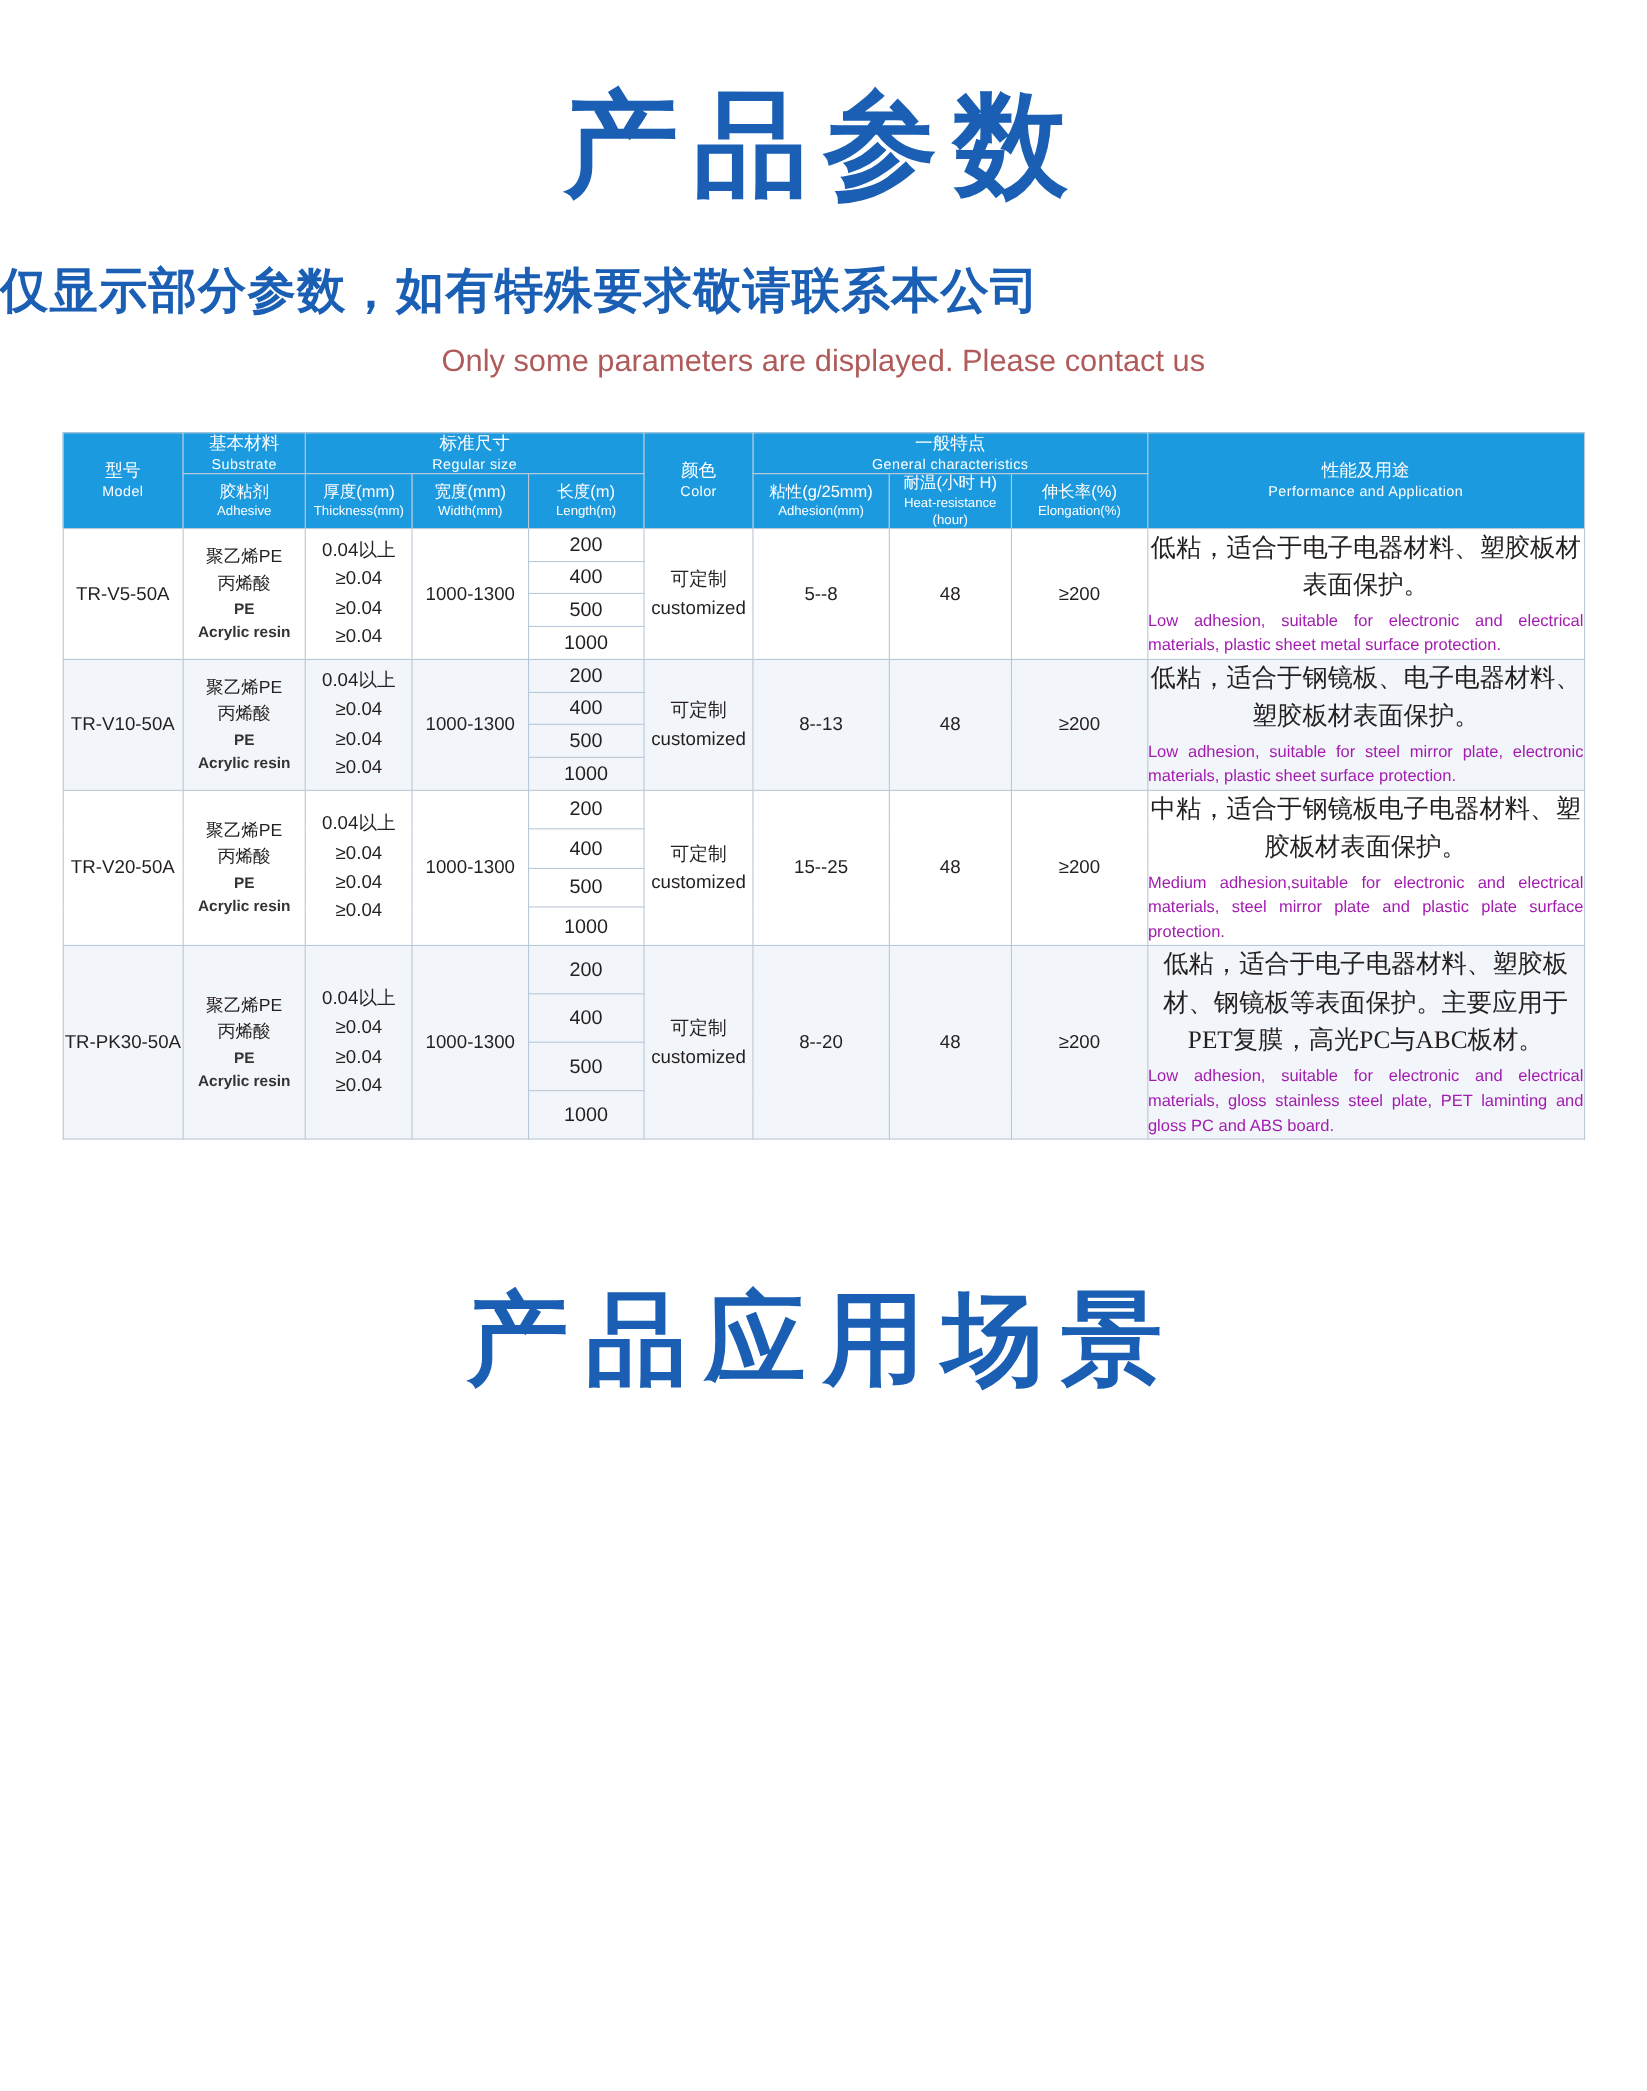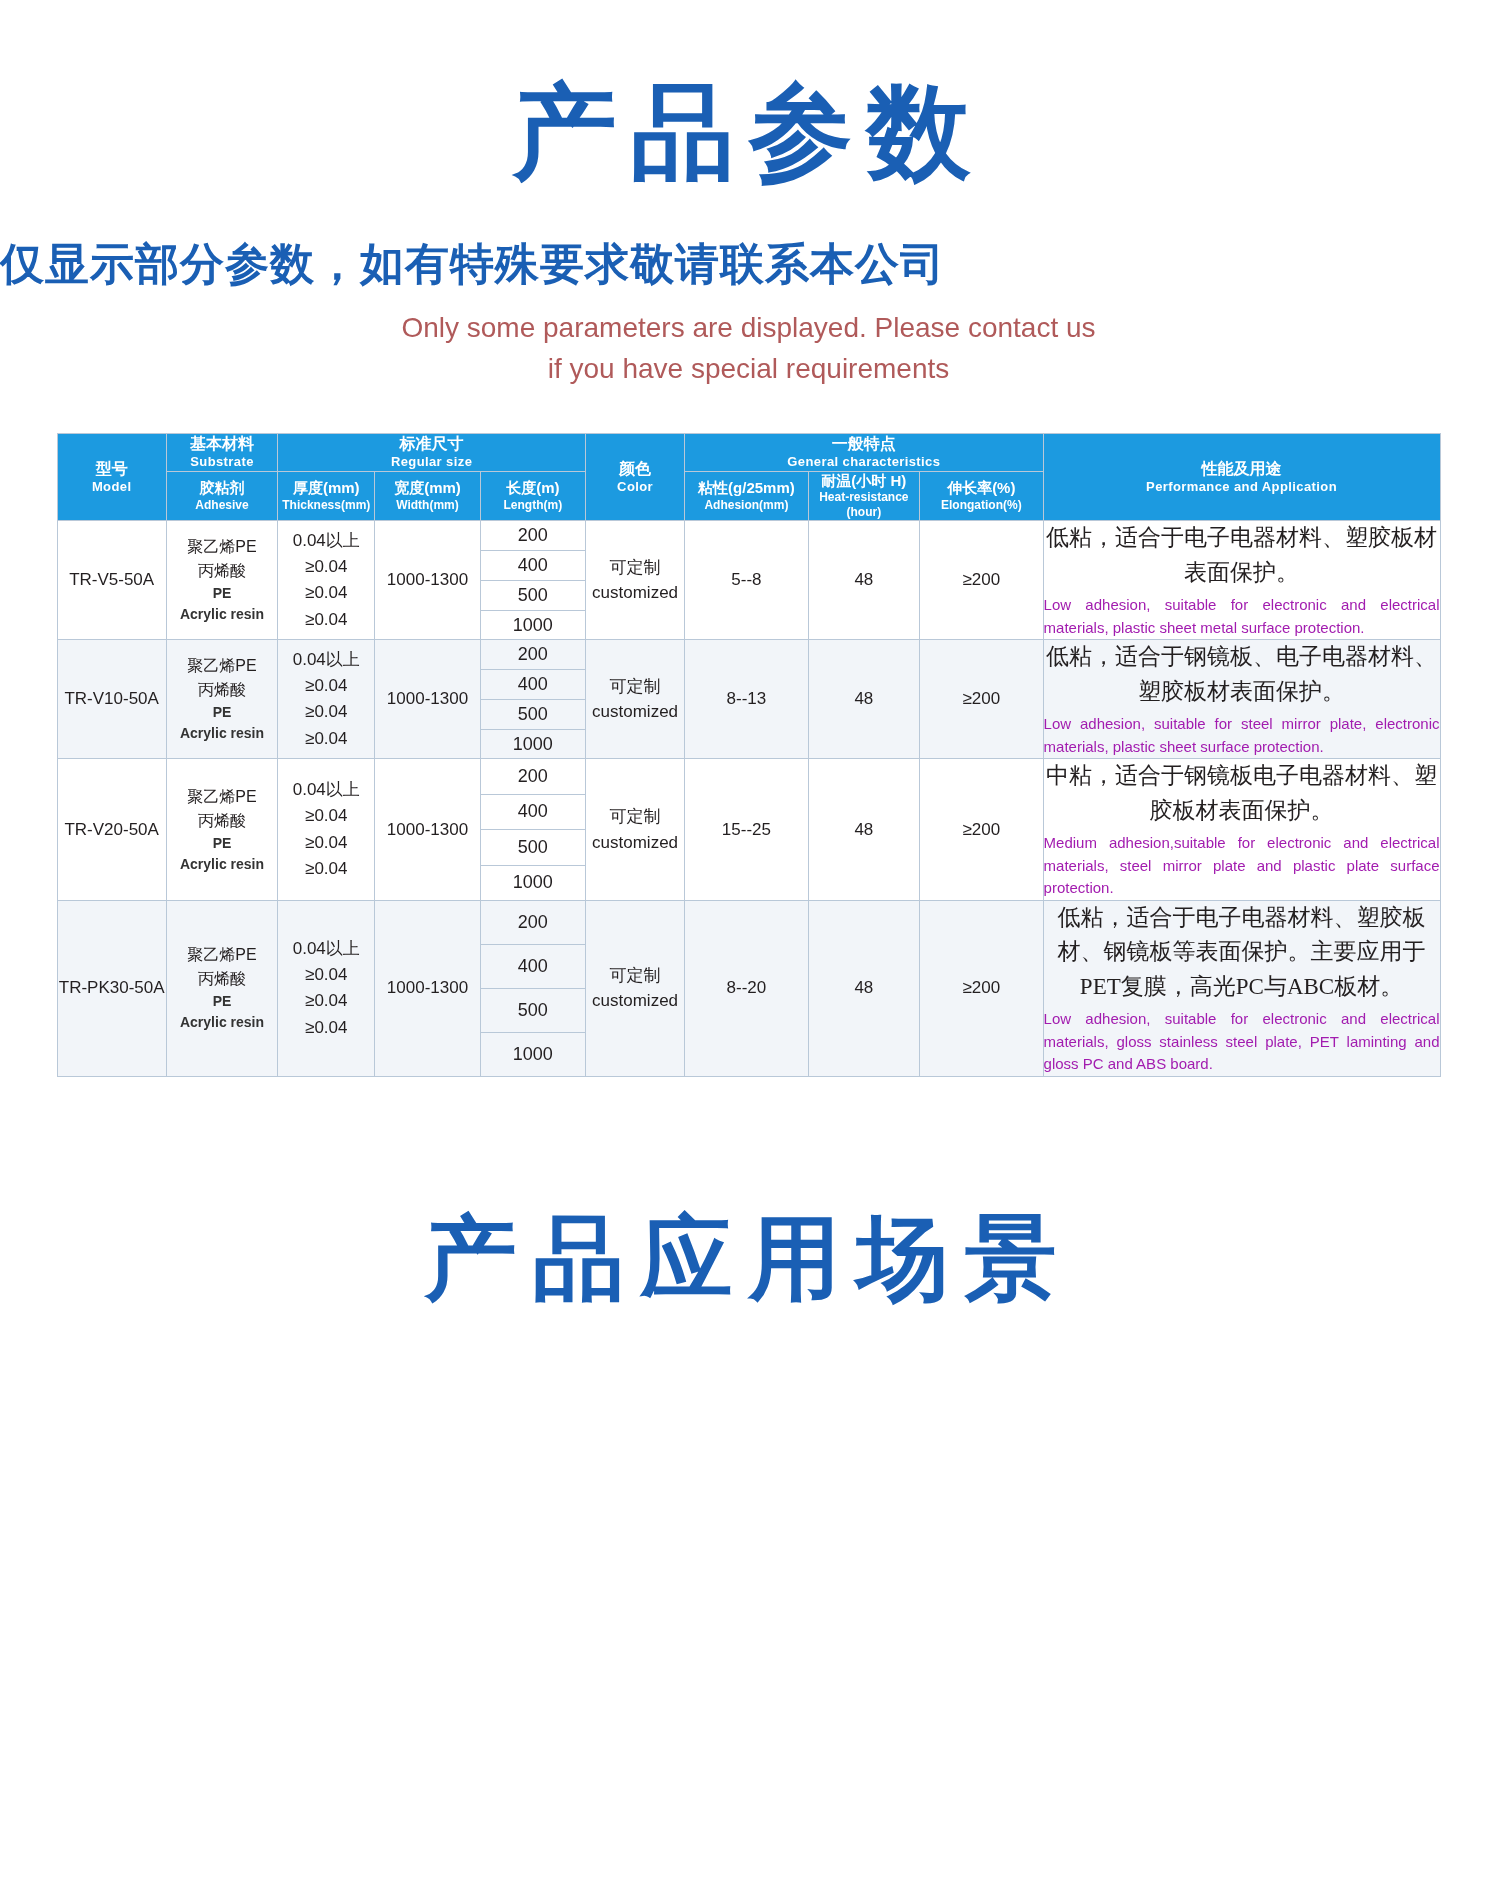--- a/index.html
+++ b/index.html
@@ -65,21 +65,21 @@
   table.spec th, table.spec td {
     border: 1px solid #b9c8d8;
     text-align: center;
     vertical-align: middle;
     padding: 0;
   }
   thead th {
     background: #1c9ae0;
     color: #ffffff;
     border: 1px solid #49b2e8;
-    font-weight: bold;
+    font-weight: normal;
     padding: 6px 2px;
     line-height: 1.25;
   }
   .th-cn { font-size: 16px; display: block; }
   .th-en { font-size: 13px; display: block; letter-spacing: .4px; }
   .th-cn-sm { font-size: 15px; display: block; }
   .th-en-sm { font-size: 12px; display: block; }
 
   tbody td { background: #ffffff; color: #231f20; }
   tbody tr.alt td { background: #f2f5f9; }
@@ -137,21 +137,20 @@
 <body>
 
 <div class="page">
 
   <div class="main-title">产品参数</div>
 
   <div class="sub-title-cn">仅显示部分参数，如有特殊要求敬请联系本公司</div>
 
   <div class="sub-title-en">
     <div>Only some parameters are displayed. Please contact us</div>
-    <div>if you have special requirements</div>
   </div>
 
   <div class="table-wrap">
     <table class="spec">
       <colgroup>
         <col class="c-model">
           <col class="c-adh">
           <col class="c-thk">
           <col class="c-wid">
           <col class="c-len">

